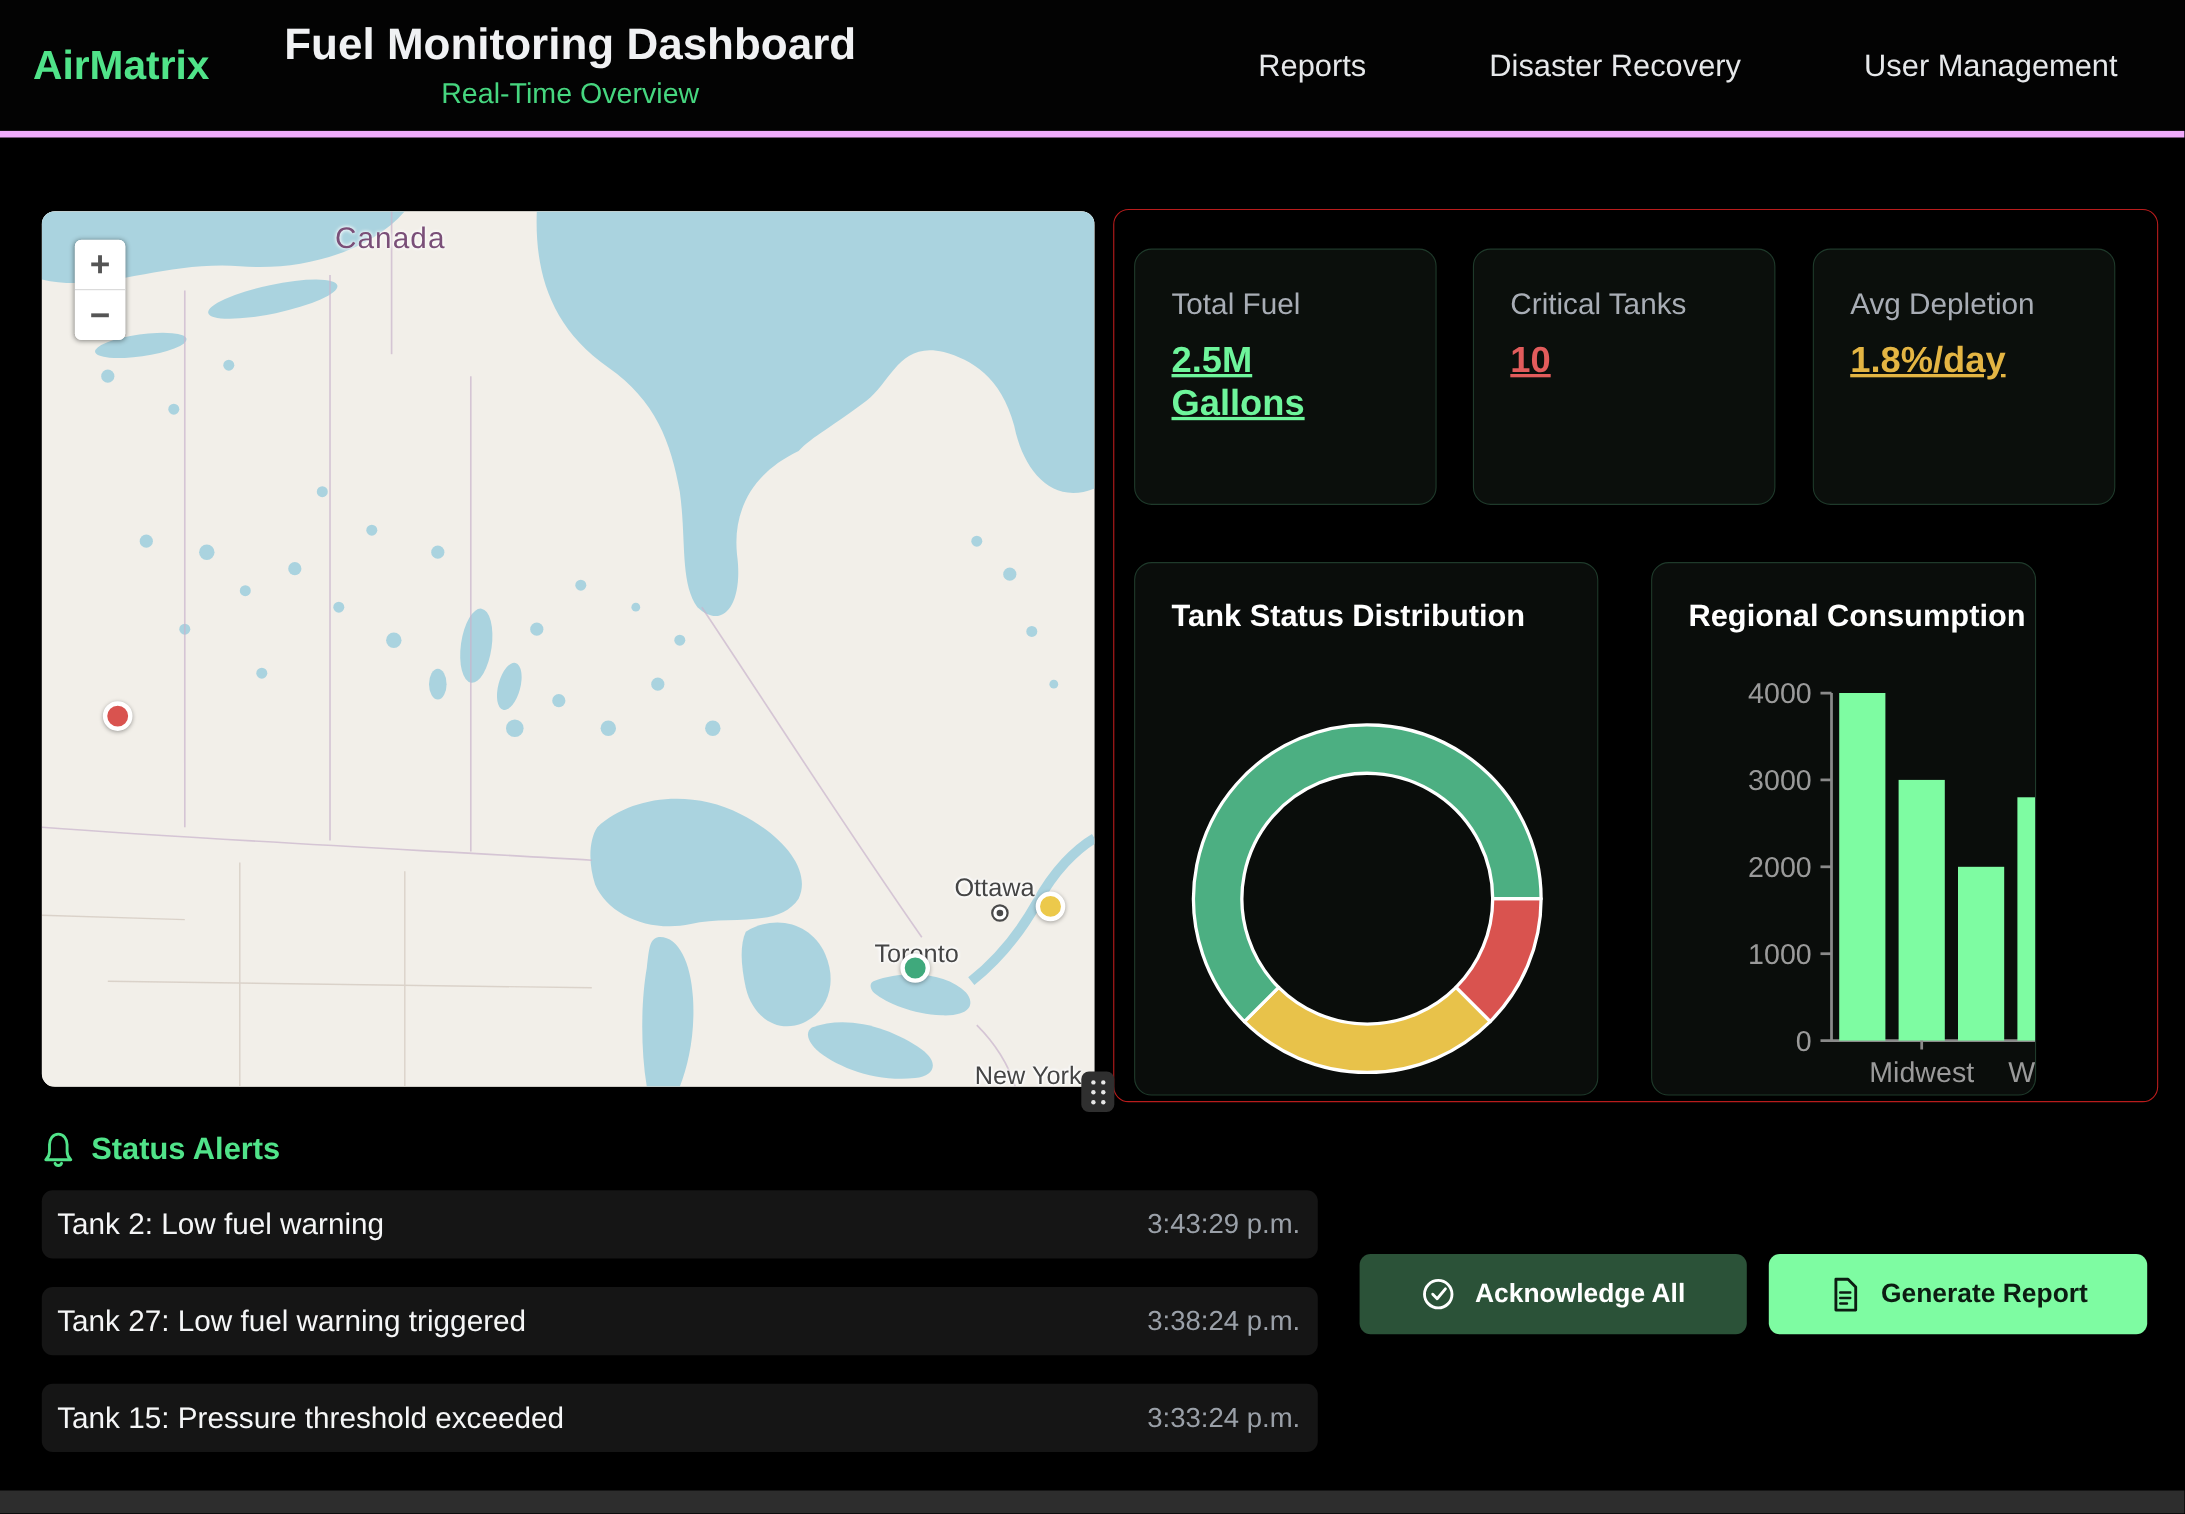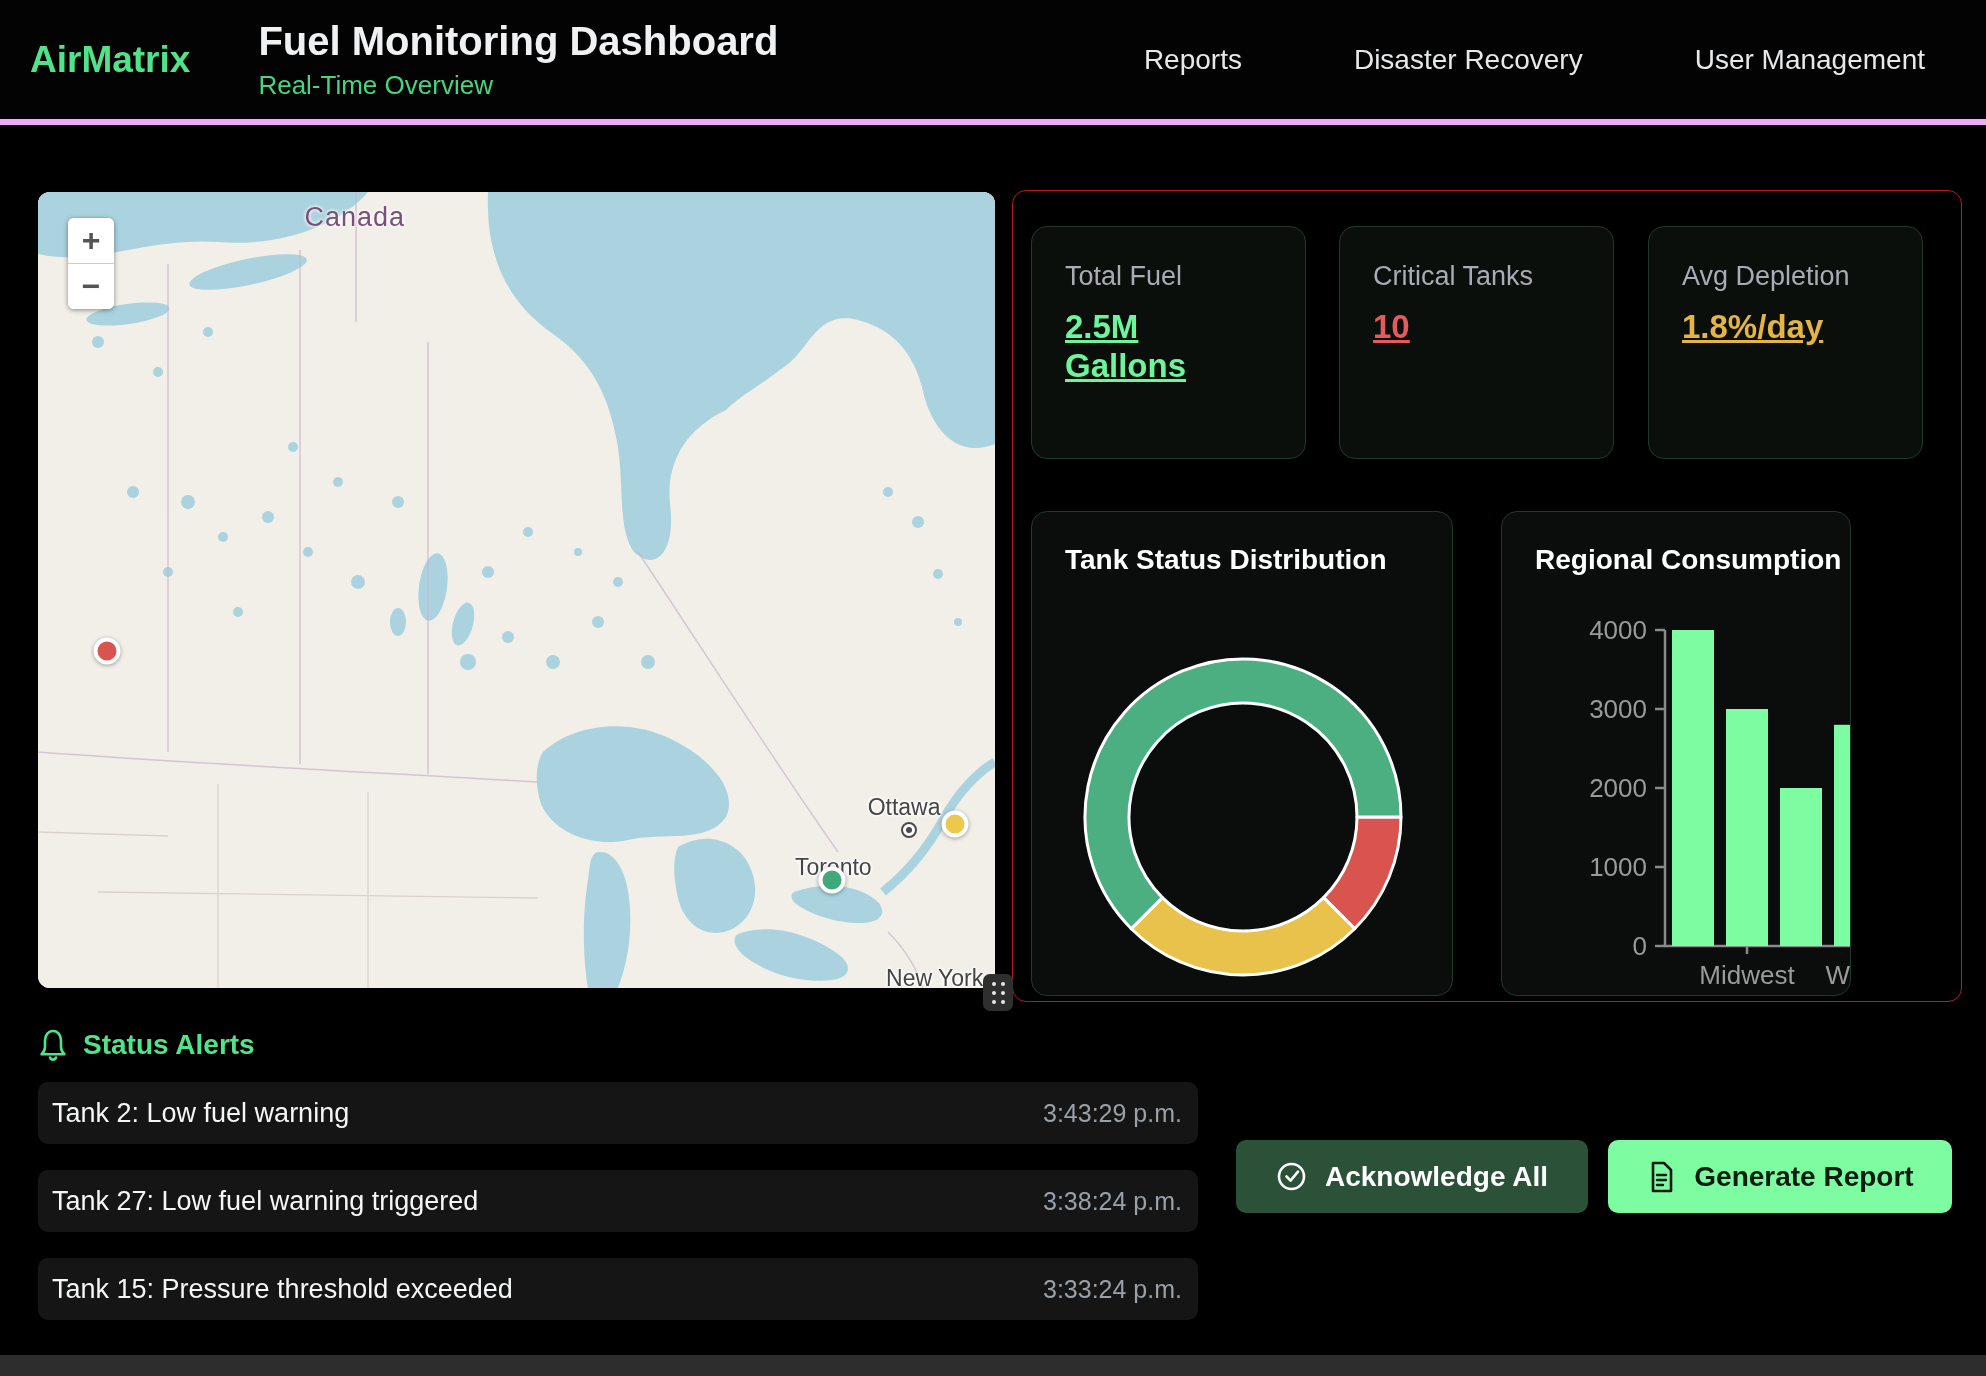--- a/index.html
+++ b/index.html
@@ -6,21 +6,21 @@
   body{width:1986px;height:1376px;background:#000;position:relative;overflow:hidden;
        font-family:"Liberation Sans",sans-serif;color:#fff;}
   svg text{font-family:"Liberation Sans",sans-serif;}
 
   
   .header{position:absolute;top:0;left:0;width:100%;height:125px;background:#030303;
           border-bottom:6px solid #f0abfc;display:flex;align-items:center;box-sizing:border-box;}
   .logo{margin-left:30px;font-size:37px;font-weight:bold;color:#50e389;flex:0 0 auto;}
   .title-block{margin-left:68px;}
   .page-title{font-size:40px;font-weight:bold;color:#f0f1f3;line-height:1.1;}
-  .page-subtitle{font-size:26px;color:#46d67f;margin-top:7px;}
+  .page-subtitle{font-size:26px;color:#46d67f;margin-top:7px;text-align:center;}
   .nav{margin-left:auto;display:flex;gap:112px;padding-right:61px;}
   .nav-item{font-size:28px;color:#e6e8ea;cursor:pointer;white-space:nowrap;}
 
   
   .map-panel{position:absolute;left:38px;top:192px;width:957px;height:796px;border-radius:12px;
              overflow:hidden;background:#f2efe9;}
   .map-canvas{position:absolute;left:0;top:0;}
   .zoom-ctrl{position:absolute;left:30px;top:26px;width:46px;border-radius:6px;overflow:hidden;
              box-shadow:0 1px 5px rgba(0,0,0,.45);z-index:1;background:#fff;}
   .zoom-btn{width:46px;height:45px;background:#fff;color:#555;font-size:32px;font-weight:bold;
@@ -66,21 +66,21 @@
 
   
   .alerts-heading{position:absolute;left:38px;top:1028px;display:flex;align-items:center;gap:15px;}
   .alerts-heading span{font-size:28px;font-weight:bold;color:#50e389;}
   .alert-row{position:absolute;left:38px;width:1160px;height:62px;background:#151515;border-radius:10px;
              display:flex;align-items:center;justify-content:space-between;padding:0 16px 0 14px;
              box-sizing:border-box;}
   .alert-msg{font-size:27px;color:#f5f6f7;}
   .alert-time{font-size:25px;color:#9aa0a8;}
   .btn{position:absolute;top:1140px;height:73px;border-radius:10px;display:flex;align-items:center;
-       justify-content:center;gap:18px;font-size:28px;font-weight:bold;cursor:pointer;border:none;}
+       justify-content:center;gap:18px;font-size:24px;font-weight:bold;cursor:pointer;border:none;}
   .btn-ack{left:1236px;width:352px;background:#2b5238;color:#fff;}
   .btn-gen{left:1608px;width:344px;background:#7efca2;color:#0c1d12;}
 
   .bottom-bar{position:absolute;left:0;top:1355px;width:100%;height:21px;background:#2d2d2d;}
 </style>
 </head>
 <body>
 
 <div class="header">
   <div class="logo">AirMatrix</div>

